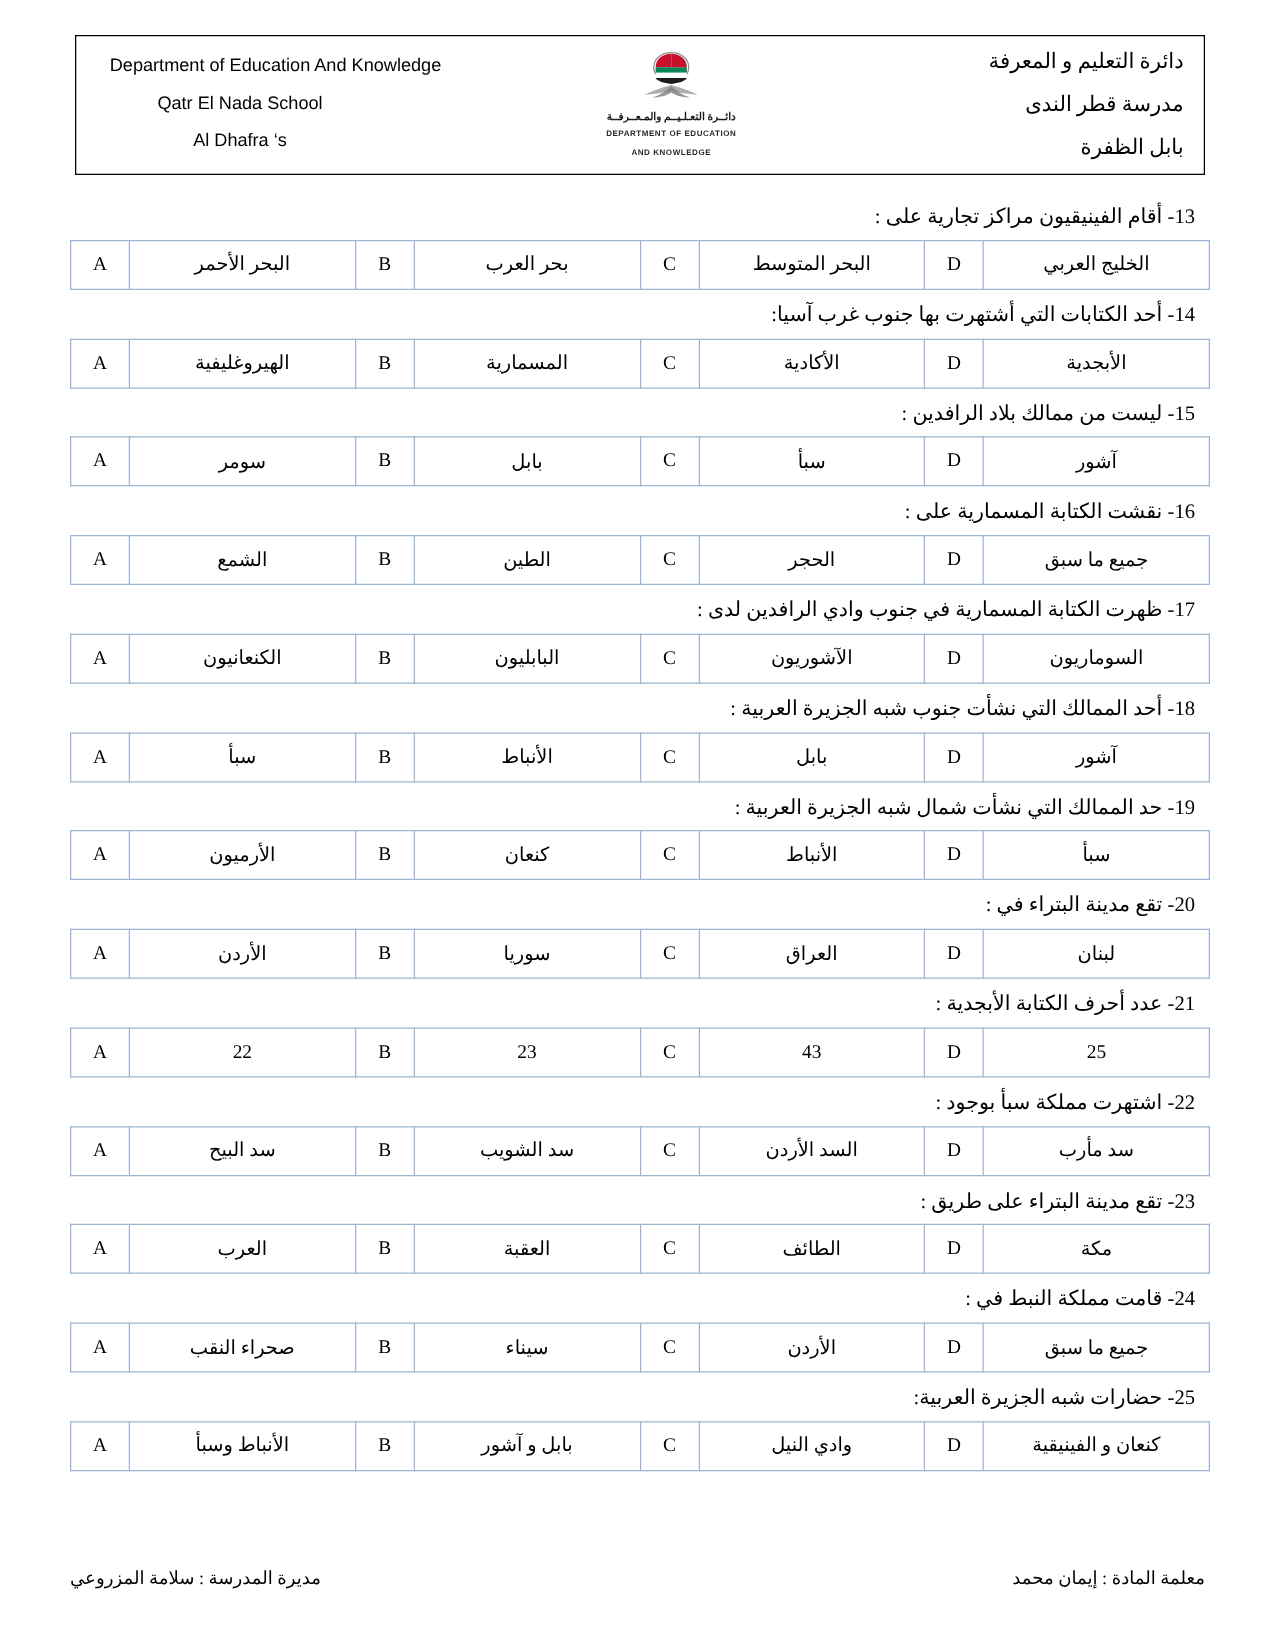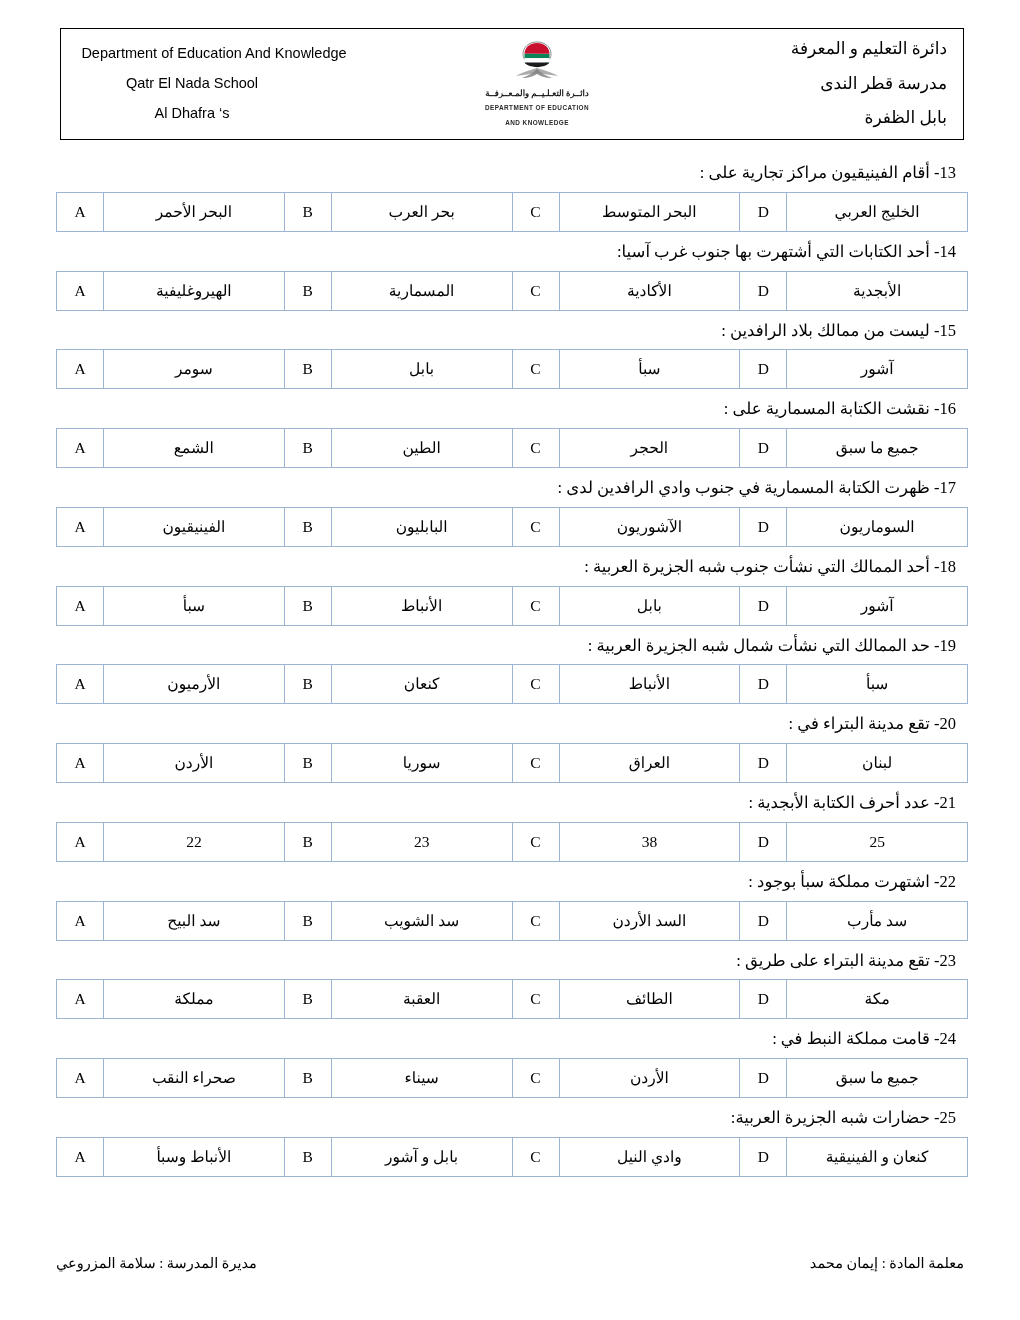--- a/index.html
+++ b/index.html
@@ -52,21 +52,21 @@
   }
   .hdr-left {
     flex: 0 0 300px;
     padding: 6px 8px 6px 14px;
     text-align: left;
     direction: ltr;
     font-size: 14.5px;
     line-height: 2.05;
     font-family: "Liberation Sans", sans-serif;
   }
-  .hdr-left .l1 { text-align: center; }
+  .hdr-left .l1 { text-align: right; }
   .hdr-left .l2 { text-align: center; padding-right: 44px;}
   .hdr-left .l3 { text-align: center; padding-right: 44px;}
 
   
   .logo-wrap {
     width: 150px;
     display: flex;
     flex-direction: column;
     align-items: center;
     justify-content: center;
@@ -254,21 +254,21 @@
     <div class="q-text">17- ظهرت الكتابة المسمارية في جنوب وادي الرافدين لدى :</div>
     <table class="opts">
         <tbody>
           <tr>
       <td class="val">السوماريون</td>
       <td class="letter">D</td>
       <td class="val">الآشوريون</td>
       <td class="letter">C</td>
       <td class="val">البابليون</td>
       <td class="letter">B</td>
-      <td class="val">الفينيقيون</td>
+      <td class="val">الكنعانيون</td>
       <td class="letter">A</td>
     </tr>
         </tbody>
       </table>
 
     <div class="q-text">18- أحد الممالك التي نشأت جنوب شبه الجزيرة العربية :</div>
     <table class="opts">
         <tbody>
           <tr>
       <td class="val">آشور</td>
@@ -314,21 +314,21 @@
     </tr>
         </tbody>
       </table>
 
     <div class="q-text">21- عدد أحرف الكتابة الأبجدية :</div>
     <table class="opts">
         <tbody>
           <tr>
       <td class="val">25</td>
       <td class="letter">D</td>
-      <td class="val">38</td>
+      <td class="val">43</td>
       <td class="letter">C</td>
       <td class="val">23</td>
       <td class="letter">B</td>
       <td class="val">22</td>
       <td class="letter">A</td>
     </tr>
         </tbody>
       </table>
 
     <div class="q-text">22- اشتهرت مملكة سبأ بوجود :</div>
@@ -350,21 +350,21 @@
     <div class="q-text">23- تقع مدينة البتراء على طريق :</div>
     <table class="opts">
         <tbody>
           <tr>
       <td class="val">مكة</td>
       <td class="letter">D</td>
       <td class="val">الطائف</td>
       <td class="letter">C</td>
       <td class="val">العقبة</td>
       <td class="letter">B</td>
-      <td class="val">مملكة</td>
+      <td class="val">العرب</td>
       <td class="letter">A</td>
     </tr>
         </tbody>
       </table>
 
     <div class="q-text">24- قامت مملكة النبط في :</div>
     <table class="opts">
         <tbody>
           <tr>
       <td class="val">جميع ما سبق</td>

